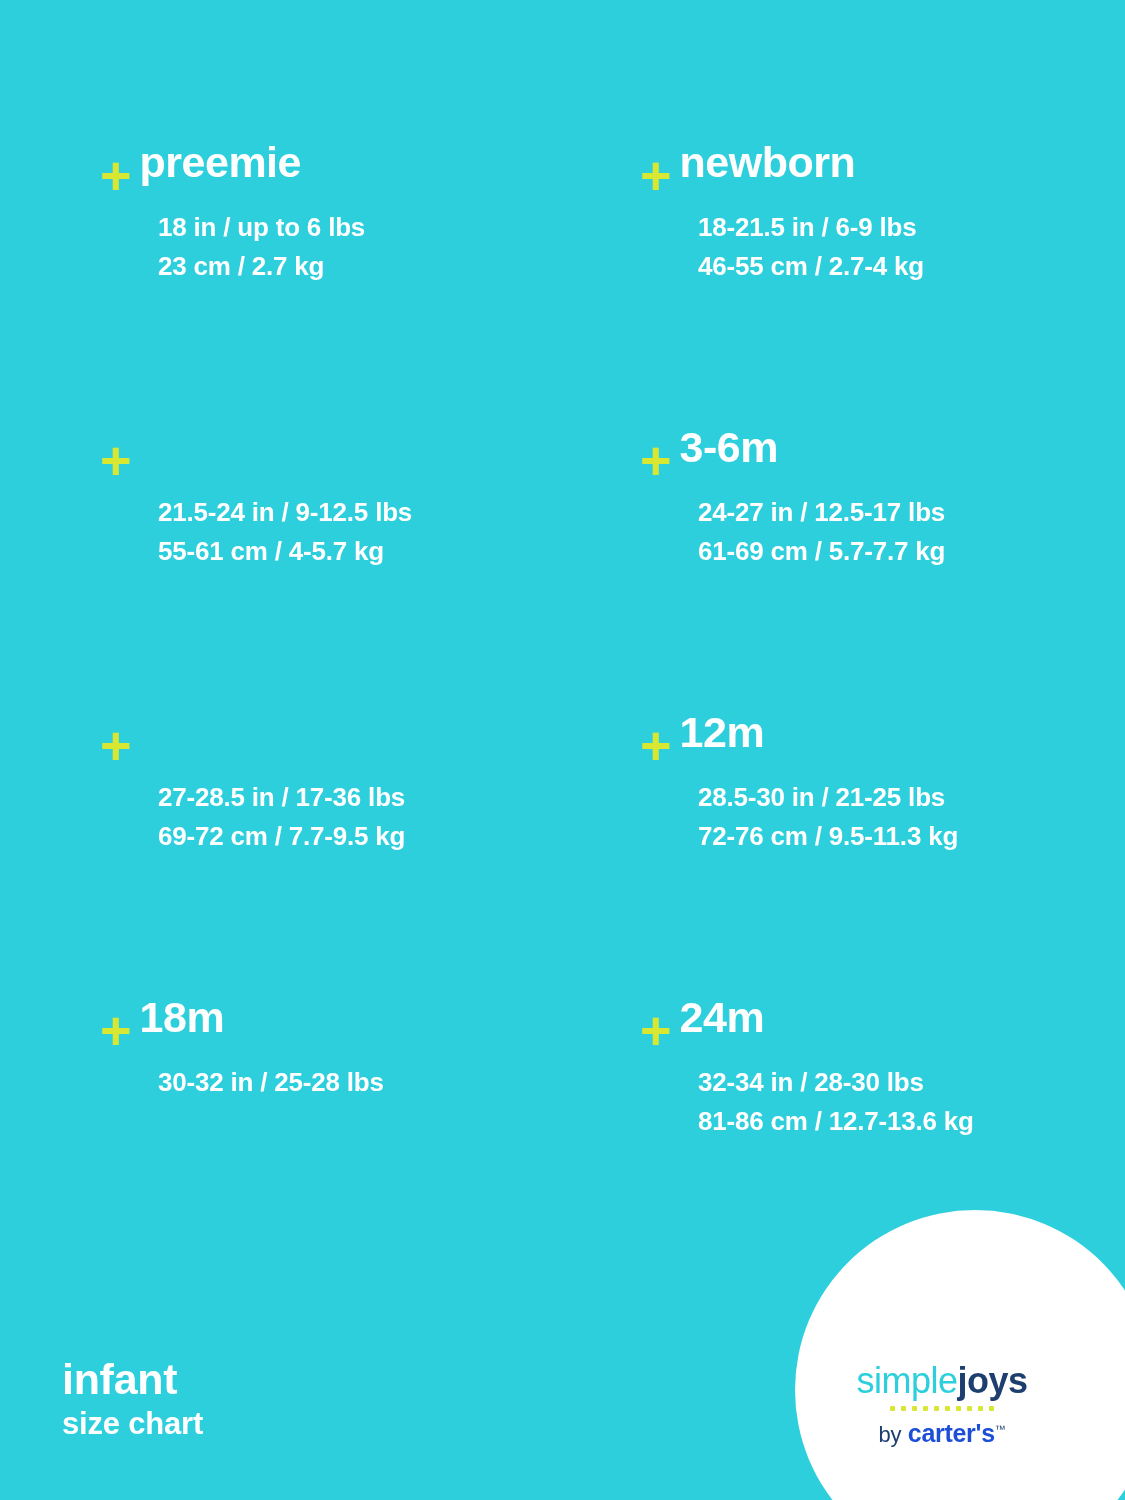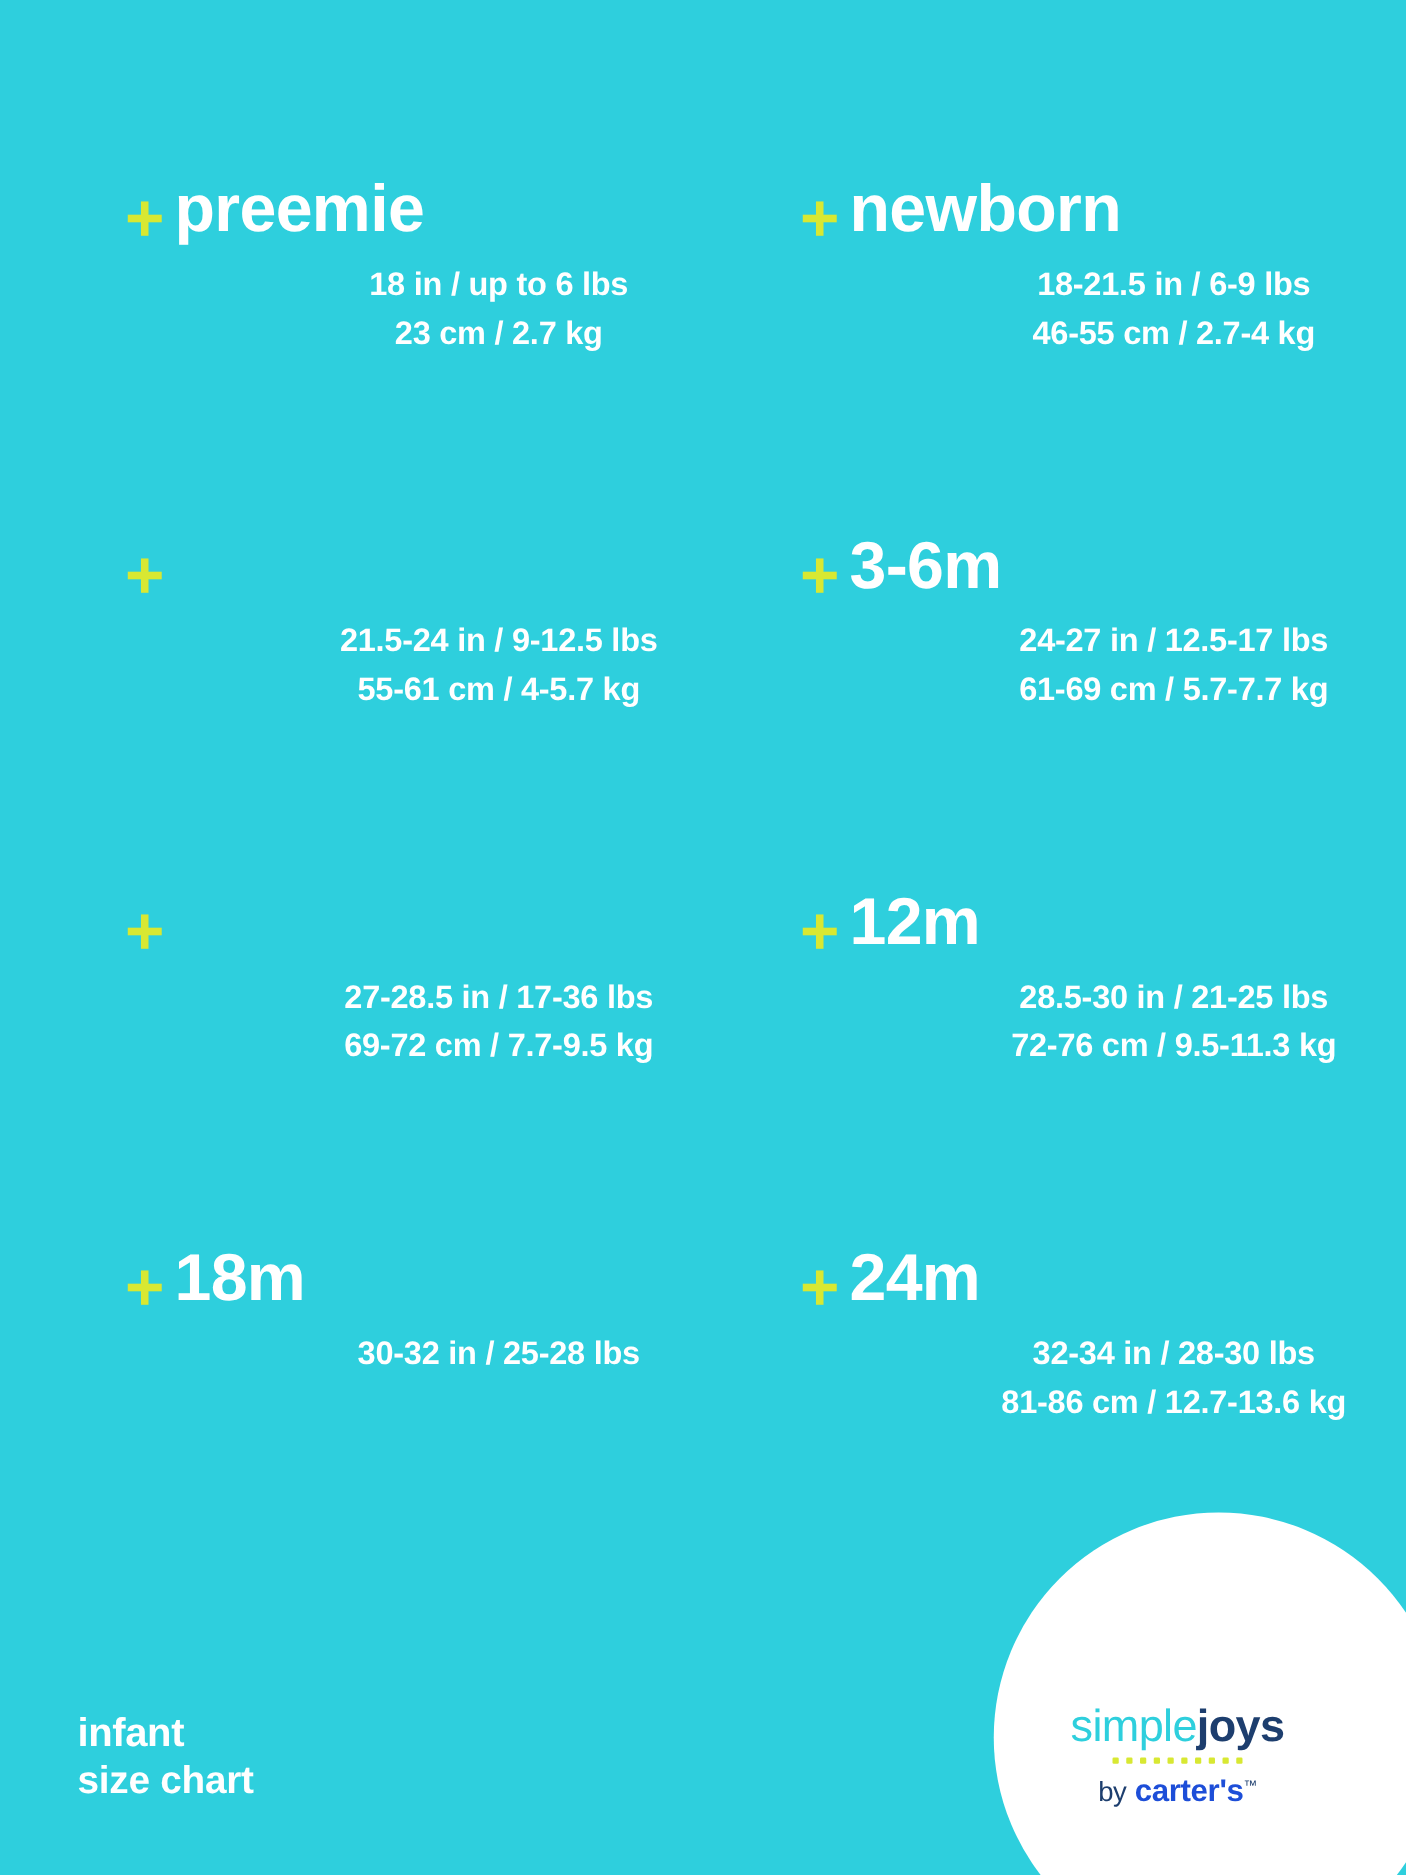--- a/index.html
+++ b/index.html
@@ -44,48 +44,47 @@
     color: #d8e832;
     font-size: 54px;
     font-weight: bold;
     line-height: 1;
     margin-right: 8px;
     margin-top: 8px;
     font-family: "Liberation Sans", sans-serif;
   }
   .size-name {
     color: #ffffff;
-    font-size: 53px;
+    font-size: 43px;
     font-weight: bold;
     line-height: 1.05;
     letter-spacing: -0.5px;
     font-family: "Liberation Sans", sans-serif;
   }
   .size-line {
     color: #ffffff;
     font-size: 26px;
     font-weight: bold;
     line-height: 1.5;
     letter-spacing: -0.2px;
     margin-left: 58px;
-    text-align: center;
   }
   .size-line.first {
     margin-top: 6px;
   }
 
   
   .footer-label {
     position: absolute;
     left: 62px;
     bottom: 58px;
     color: #ffffff;
   }
   .footer-label .fl-1 {
-    font-size: 32px;
+    font-size: 43px;
     font-weight: bold;
     line-height: 1.15;
     letter-spacing: -0.3px;
   }
   .footer-label .fl-2 {
     font-size: 31px;
     font-weight: bold;
     line-height: 1.2;
     letter-spacing: -0.2px;
   }

